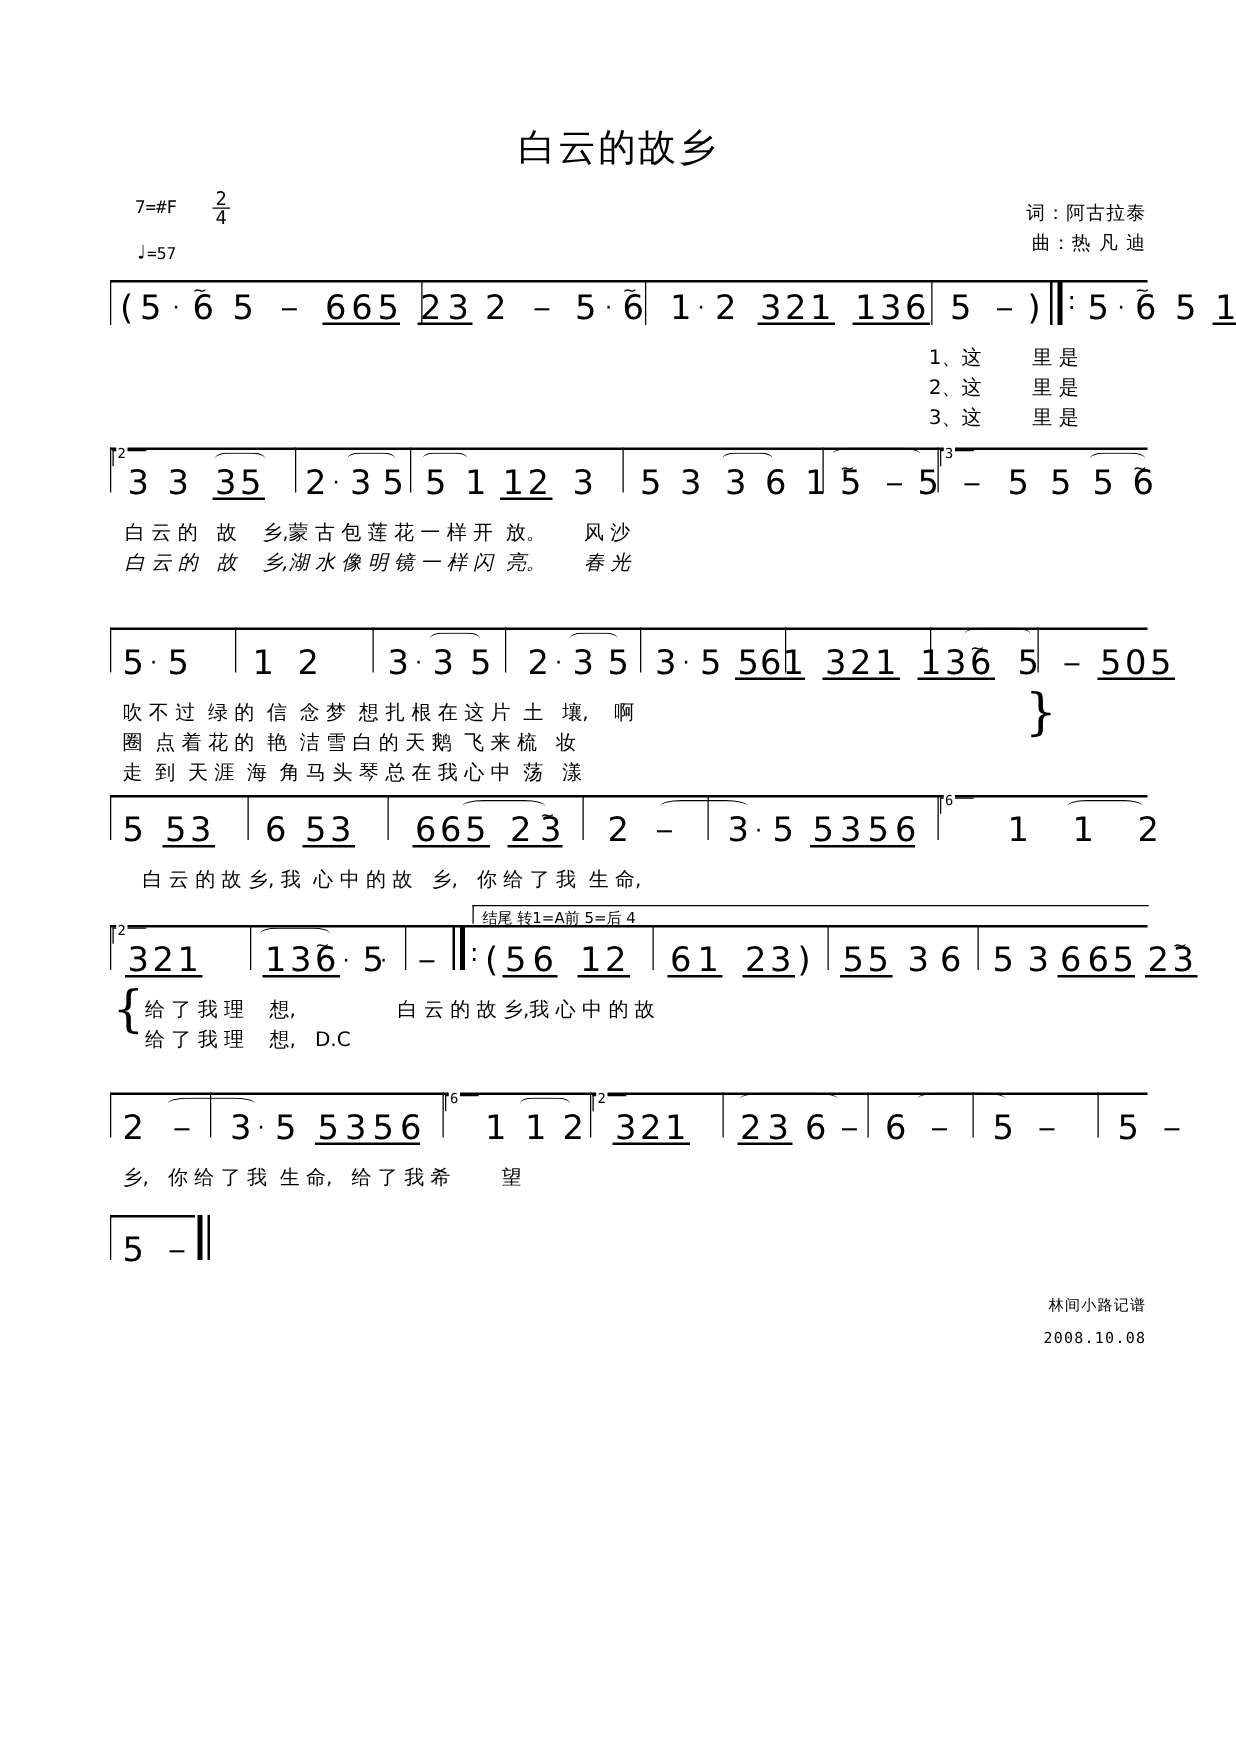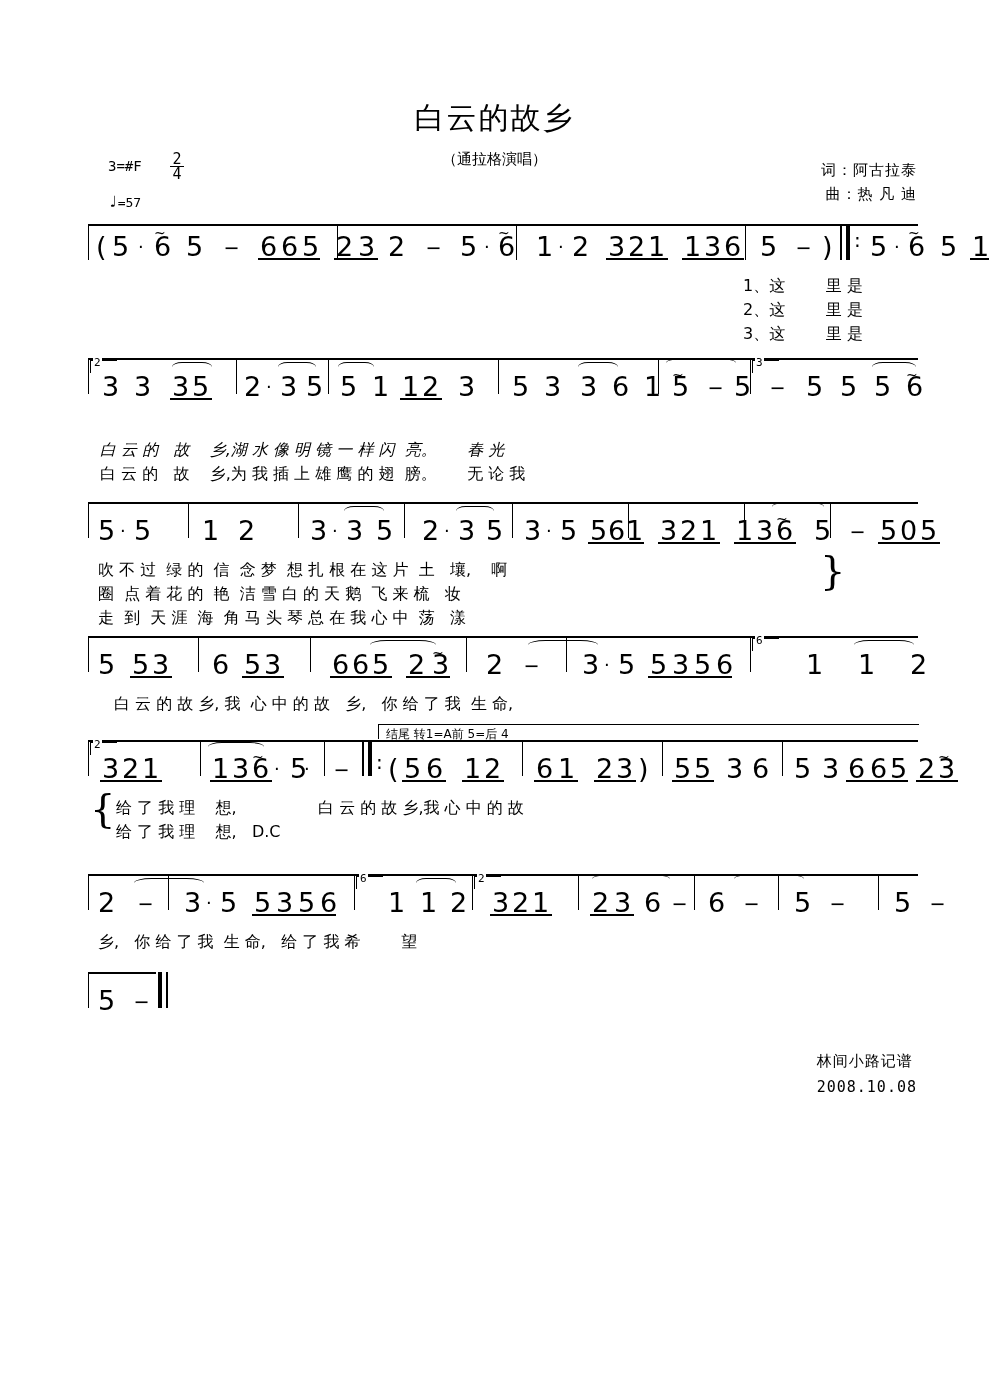--- a/index.html
+++ b/index.html
@@ -117,23 +117,23 @@
     left: 0;
     width: 100%;
     font-size: 16px;
     font-family: "DejaVu Sans", sans-serif;
     white-space: pre;
     letter-spacing: 0px;
   }
   .footer {
     position: absolute;
     right: 72px;
-    bottom: 300px;
-    text-align: left;
-    font-size: 15px;
+    bottom: 317px;
+    text-align: right;
+    font-size: 12px;
     line-height: 26px;
     font-family: "DejaVu Sans Mono", monospace;
     letter-spacing: 1px;
   }
   .repeat-dots {
     position: absolute;
     font-size: 20px;
     line-height: 12px;
   }
   .tie {
@@ -179,30 +179,29 @@
     border-top: 1.5px solid #000;
     height: 14px;
   }
 </style>
 </head>
 <body>
 
 <div id="page">
 
   <div class="title">白云的故乡</div>
-  <div class="subtitle">（通拉格演唱）</div>
 
   <div class="credits">
     <div>词：阿古拉泰</div>
     <div>曲：热 凡 迪</div>
   </div>
 
   <div class="keyblock">
     <span class="ks">
-      <span>3=#F</span>
+      <span>7=#F</span>
       <span class="frac">
         <span class="num">2</span>
         <span style="display:block;width:14px;height:1px;background:#000;"></span>
         <span class="den">4</span>
       </span>
     </span>
   </div>
   <div class="tempo">
     <span style="font-size:16px;">♩</span><span>=57</span>
   </div>
@@ -317,22 +316,22 @@
       <span class="note" style="left:676px;top:14px;">－</span>
       <span class="tie" style="left:578px;top:0px;width:70px;"></span>
       <span class="note" style="left:718px;top:14px;">5</span>
       <span class="note" style="left:752px;top:14px;">5</span>
       <span class="note" style="left:786px;top:14px;">5</span>
       <span class="note" style="left:818px;top:14px;">6</span>
       <span class="note" style="left:818px;top:2px; font-size:14px;">~</span>
       <span class="tie" style="left:784px;top:4px;width:44px;"></span>
     </div>
 
+    <div class="lyricline" style="top:58px;left:12px;">白 云 的   故    乡,蒙 古 包 莲 花 一 样 开  放。      风 沙</div>
     <div class="lyricline" style="top:82px;left:12px;font-style:italic;">白 云 的   故    乡,湖 水 像 明 镜 一 样 闪  亮。      春 光</div>
-    <div class="lyricline" style="top:106px;left:12px;">白 云 的   故    乡,为 我 插 上 雄 鹰 的 翅  膀。      无 论 我</div>
   </div>
 
   <div class="system" style="top:502px;height:126px;">
     <div class="topline" style="width:830px;"></div>
     <div class="barline" style="left:0;height:36px;"></div>
     <div class="barline" style="left:100px;height:36px;"></div>
     <div class="barline" style="left:210px;height:36px;"></div>
     <div class="barline" style="left:316px;height:36px;"></div>
     <div class="barline" style="left:424px;height:36px;"></div>
     <div class="barline" style="left:540px;height:36px;"></div>

